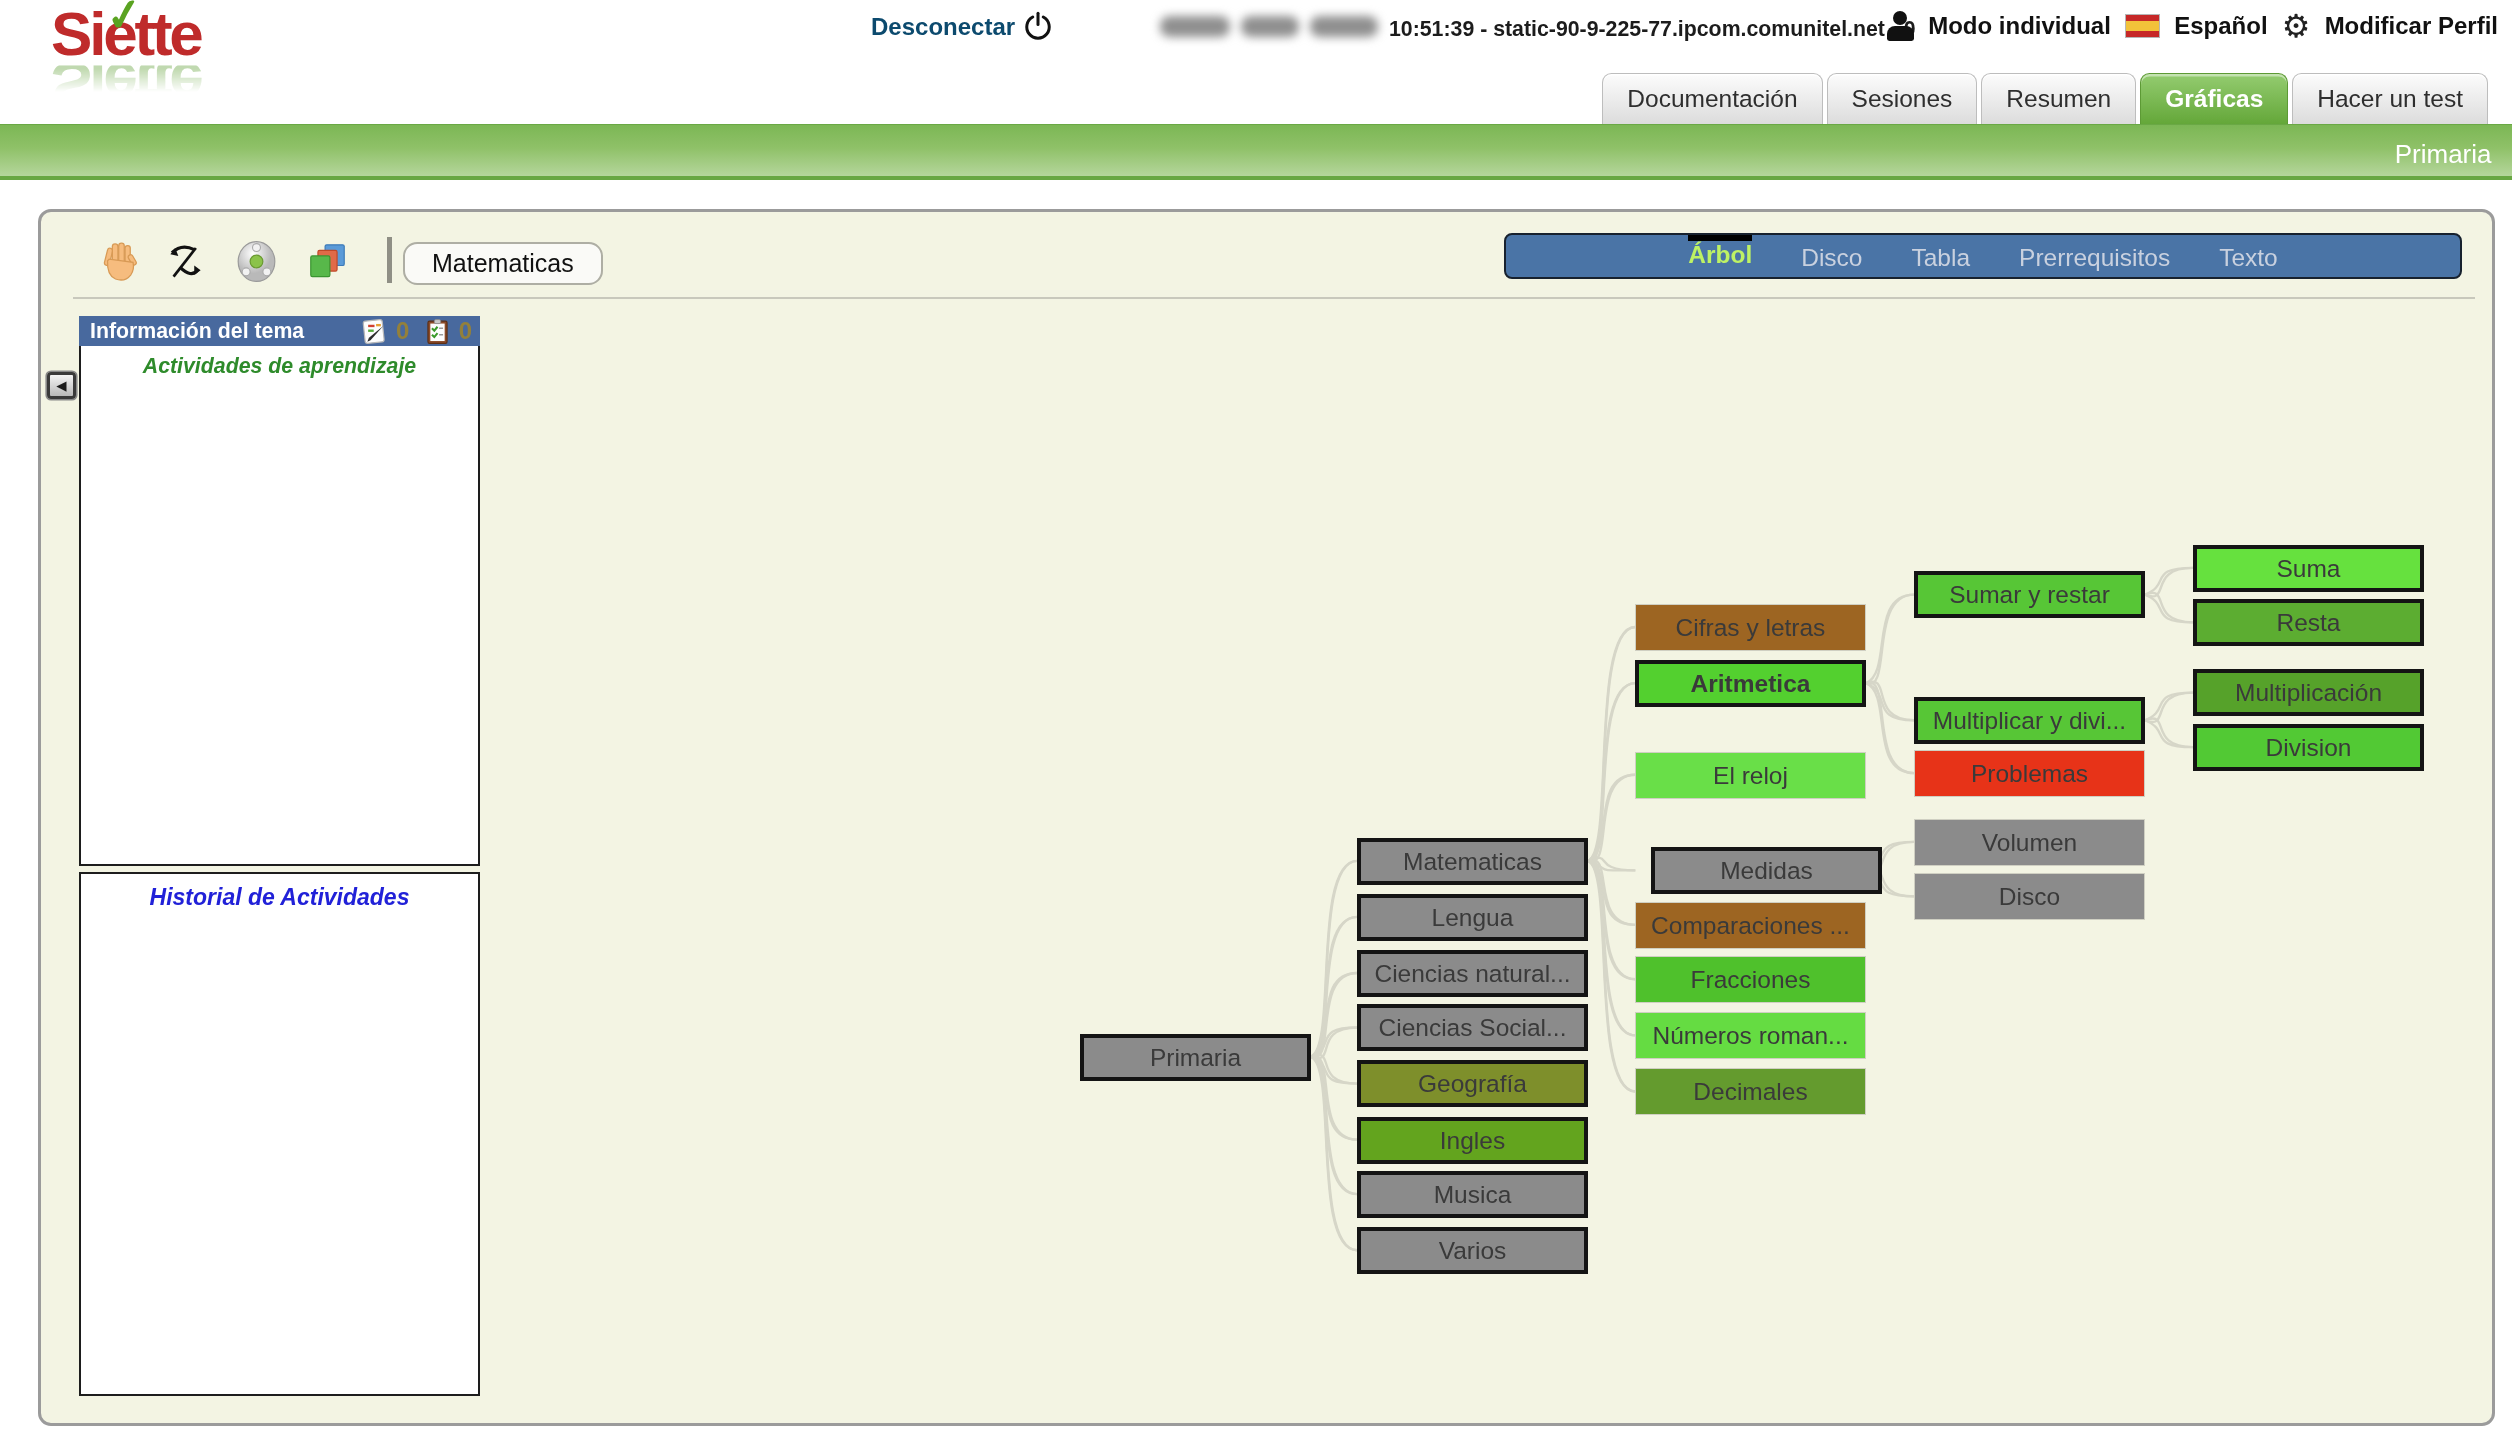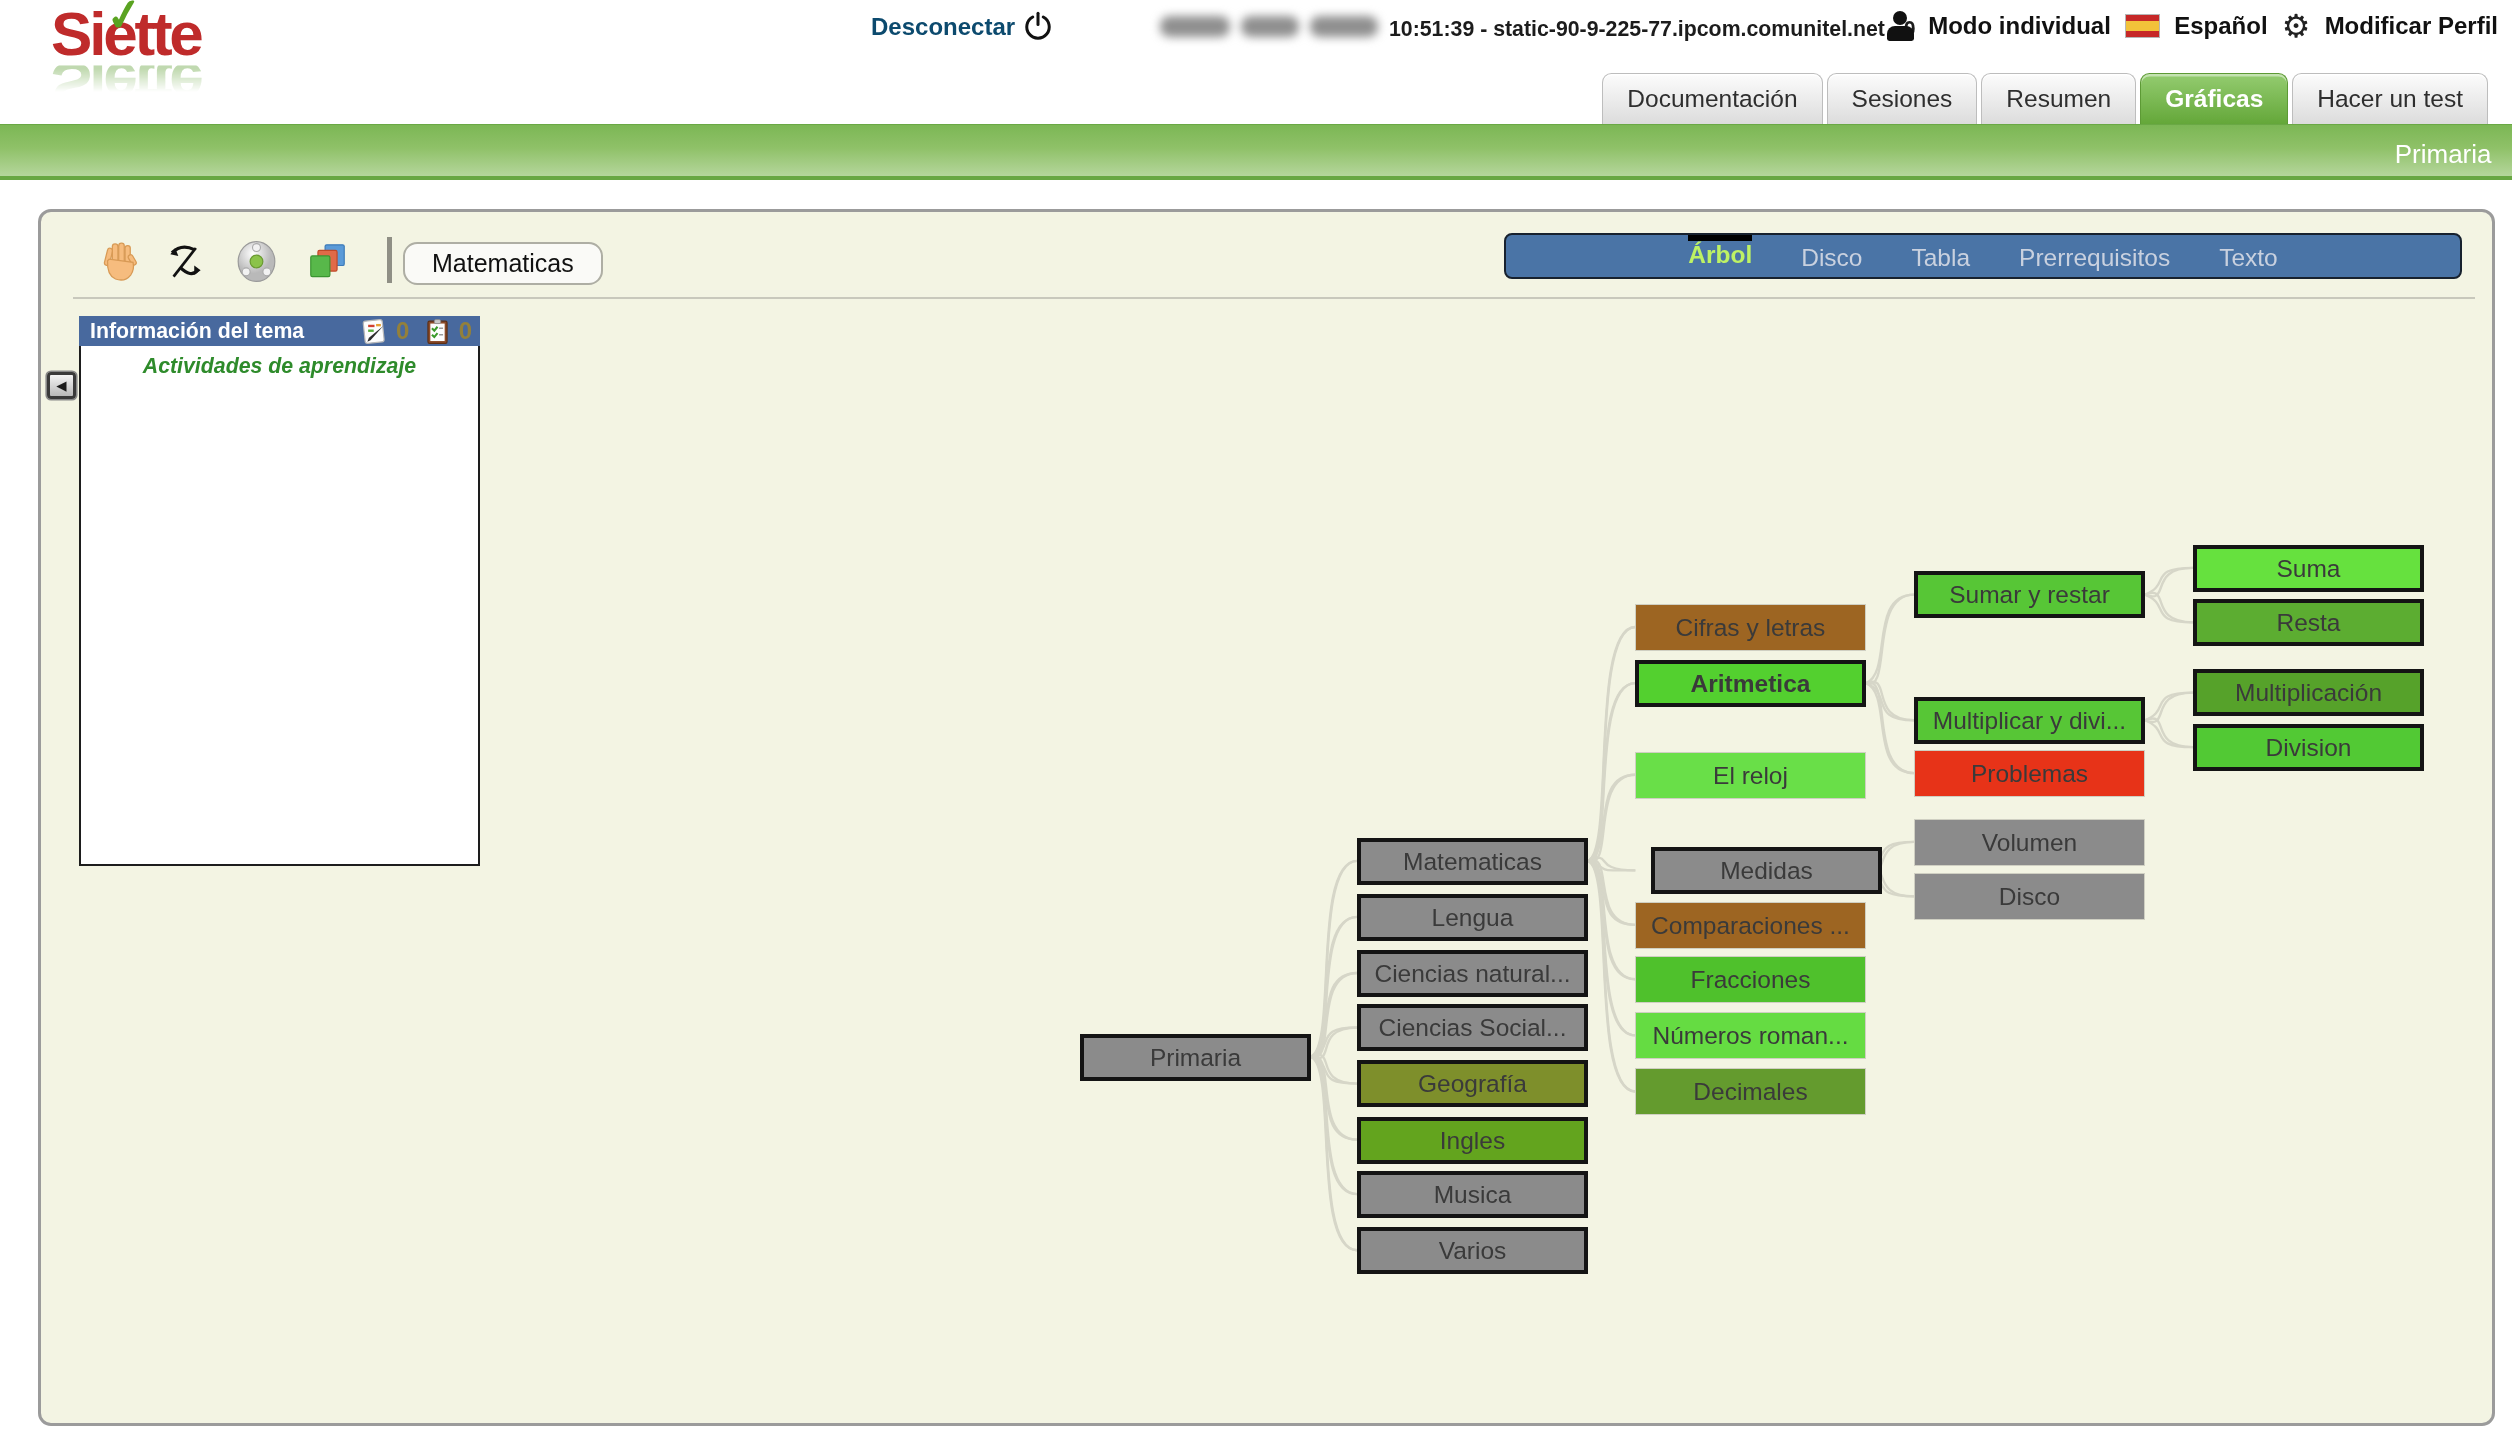--- a/index.html
+++ b/index.html
@@ -216,20 +216,23 @@
         <rect x="13" y="2" width="8" height="5" rx="2" fill="#c9c9c9" stroke="#8a8a8a"></rect>
         <path d="M10 13 l3 3 l4 -5" stroke="#3a9a2a" stroke-width="2.6" fill="none"></path>
         <path d="M10 21 l3 3 l4 -5" stroke="#3a9a2a" stroke-width="2.6" fill="none"></path>
         <path d="M19 13 h5 M19 21 h5" stroke="#9a9a9a" stroke-width="2"></path>
       </svg>
     </span>
     <span class="pcount" style="margin-right:0">0</span>
   </div>
   <div class="pbox1">
     <span class="sec-learn">Actividades de aprendizaje</span>
+  </div>
+  <div class="pbox2">
+    <span class="sec-hist">Historial de Actividades</span>
   </div>
   <div class="collapse-btn">◀</div>
 
   <svg class="tree-svg" id="treeSvg" viewBox="0 0 3102 1532">
       <path d="M 1607 1069.5 C 1641 1056.5, 1608 821.5, 1666 821.5" fill="none" stroke="#d6d6c8" stroke-width="3"></path>
       <path d="M 1607 1069.5 C 1641 1082.5, 1608 821.5, 1666 821.5" fill="none" stroke="#d6d6c8" stroke-width="3"></path>
       <path d="M 1607 1069.5 C 1641 1056.5, 1608 892.5, 1666 892.5" fill="none" stroke="#d6d6c8" stroke-width="3"></path>
       <path d="M 1607 1069.5 C 1641 1082.5, 1608 892.5, 1666 892.5" fill="none" stroke="#d6d6c8" stroke-width="3"></path>
       <path d="M 1607 1069.5 C 1641 1056.5, 1608 963.5, 1666 963.5" fill="none" stroke="#d6d6c8" stroke-width="3"></path>
       <path d="M 1607 1069.5 C 1641 1082.5, 1608 963.5, 1666 963.5" fill="none" stroke="#d6d6c8" stroke-width="3"></path>

